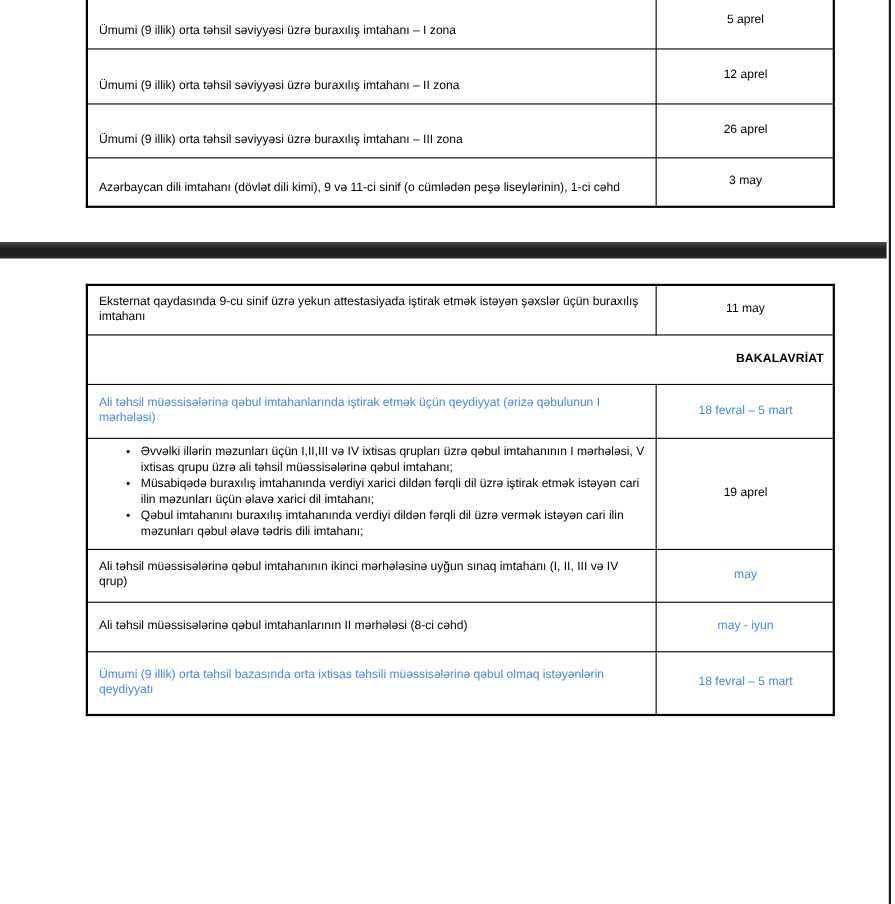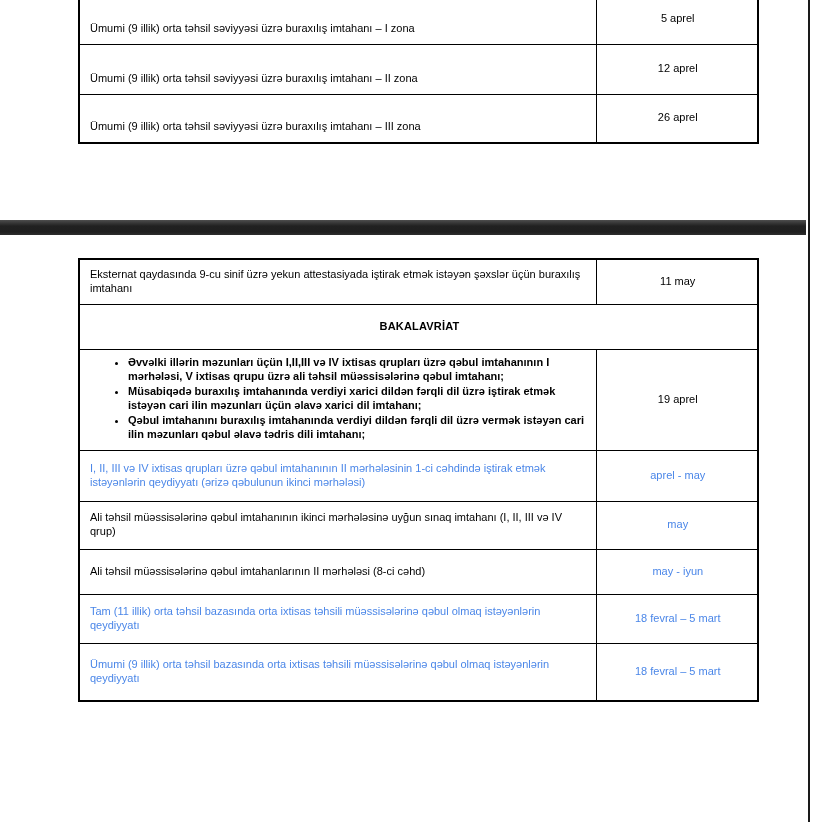--- a/index.html
+++ b/index.html
@@ -19,25 +19,25 @@
   table.sched td{
     border:1.5px solid #000;font-size:11px;line-height:1.27;
     padding:4px 8px 4px 10px;vertical-align:middle;word-wrap:break-word;
   }
   table.top-table{top:-8px;}
   table.bottom-table{top:258px;}
   td.desc{text-align:left;}
   td.date{text-align:center;padding:4px 6px;}
   .top-table td.desc{vertical-align:bottom;padding-bottom:8px;}
   td.section-header{
-    text-align:center;font-weight:bold;font-size:11.5px;letter-spacing:0.2px;padding:6px;
+    text-align:right;font-weight:bold;font-size:11.5px;letter-spacing:0.2px;padding:6px;
   }
   .blue, td.blue{color:var(--blue,#4a86e8);}
   ul.bullets{margin:0;padding:0 0 0 38px;}
-  ul.bullets li{margin:0;padding:0 0 1px 0;font-weight:bold;}
+  ul.bullets li{margin:0;padding:0 0 1px 0;}
 </style>
 </head>
 <body>
 
 <div class="screen">
 
   <table class="sched top-table">
     <colgroup>
         <col style="width:517px">
         <col style="width:162px">
@@ -48,20 +48,24 @@
       <td class="date">5 aprel</td>
     </tr>
     <tr style="height:50px">
       <td class="desc">Ümumi (9 illik) orta təhsil səviyyəsi üzrə buraxılış imtahanı – II zona</td>
       <td class="date">12 aprel</td>
     </tr>
     <tr style="height:49px">
       <td class="desc">Ümumi (9 illik) orta təhsil səviyyəsi üzrə buraxılış imtahanı – III zona</td>
       <td class="date">26 aprel</td>
     </tr>
+    <tr style="height:45px">
+      <td class="desc">Azərbaycan dili imtahanı (dövlət dili kimi), 9 və 11-ci sinif (o cümlədən peşə liseylərinin), 1-ci cəhd</td>
+      <td class="date">3 may</td>
+    </tr>
   </tbody>
     </table>
 
   <div class="page-separator"></div>
 
   <div class="page-edge-line"></div>
 
   <table class="sched bottom-table">
     <colgroup>
         <col style="width:517px">
@@ -71,53 +75,49 @@
     <tbody>
         <tr style="height:45px">
       <td class="desc">Eksternat qaydasında 9-cu sinif üzrə yekun attestasiyada iştirak etmək istəyən şəxslər üçün buraxılış imtahanı</td>
       <td class="date">11 may</td>
     </tr>
 
     <tr style="height:45px">
       <td class="section-header" colspan="2">BAKALAVRİAT</td>
     </tr>
 
+    <tr style="height:49px">
+      <td class="desc blue">Ali təhsil müəssisələrinə qəbul imtahanlarında iştirak etmək üçün qeydiyyat (ərizə qəbulunun I mərhələsi)</td>
+      <td class="date blue">18 fevral – 5 mart</td>
+    </tr>
 
     <tr style="height:101px">
       <td class="desc">
         <ul class="bullets">
           <li>Əvvəlki illərin məzunları üçün I,II,III və IV ixtisas qrupları üzrə qəbul imtahanının I mərhələsi, V ixtisas qrupu üzrə ali təhsil müəssisələrinə qəbul imtahanı;</li>
           <li>Müsabiqədə buraxılış imtahanında verdiyi xarici dildən fərqli dil üzrə iştirak etmək istəyən cari ilin məzunları üçün əlavə xarici dil imtahanı;</li>
           <li>Qəbul imtahanını buraxılış imtahanında verdiyi dildən fərqli dil üzrə vermək istəyən cari ilin məzunları qəbul əlavə tədris dili imtahanı;</li>
         </ul>
       </td>
       <td class="date">19 aprel</td>
     </tr>
 
-    <tr style="height:51px">
-      <td class="desc blue">I, II, III və IV ixtisas qrupları üzrə qəbul imtahanının II mərhələsinin 1-ci cəhdində iştirak etmək istəyənlərin qeydiyyatı (ərizə qəbulunun ikinci mərhələsi)</td>
-      <td class="date blue">aprel - may</td>
-    </tr>
 
 
     <tr style="height:48px">
       <td class="desc">Ali təhsil müəssisələrinə qəbul imtahanının ikinci mərhələsinə uyğun sınaq  imtahanı (I, II, III və IV qrup)</td>
       <td class="date blue">may</td>
     </tr>
 
     <tr style="height:45px">
       <td class="desc">Ali təhsil müəssisələrinə qəbul imtahanlarının II mərhələsi (8-ci cəhd)</td>
       <td class="date blue">may - iyun</td>
     </tr>
 
 
-    <tr style="height:49px">
-      <td class="desc blue">Tam (11 illik) orta təhsil bazasında orta ixtisas təhsili müəssisələrinə qəbul olmaq istəyənlərin qeydiyyatı</td>
-      <td class="date blue">18 fevral – 5 mart</td>
-    </tr>
 
     <tr style="height:58px">
       <td class="desc blue">Ümumi (9 illik) orta təhsil bazasında orta ixtisas təhsili müəssisələrinə qəbul olmaq istəyənlərin qeydiyyatı</td>
       <td class="date blue">18 fevral – 5 mart</td>
     </tr>
   </tbody>
     </table>
 
 </div>
 

